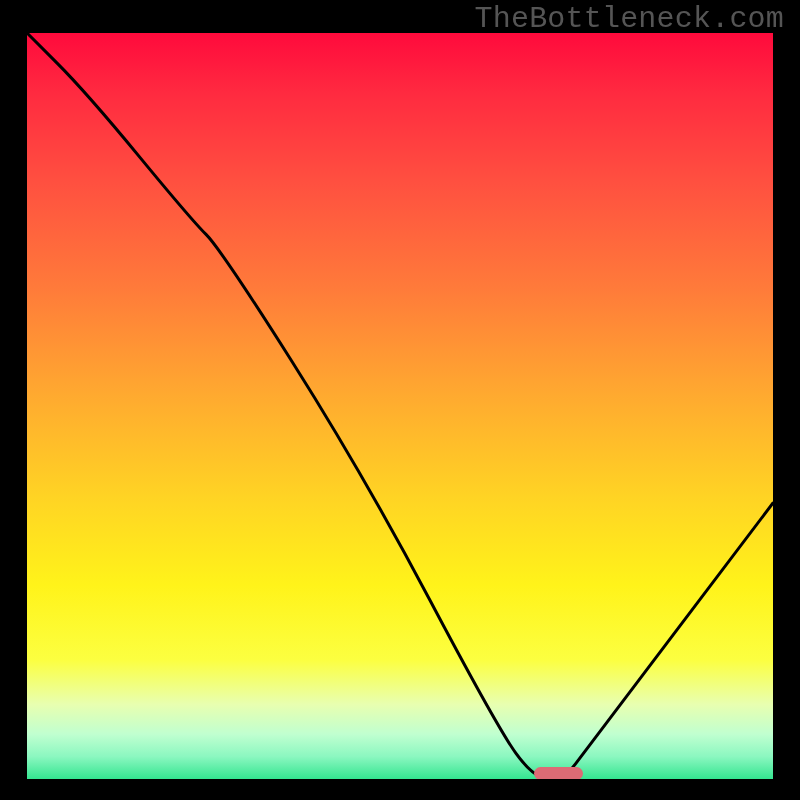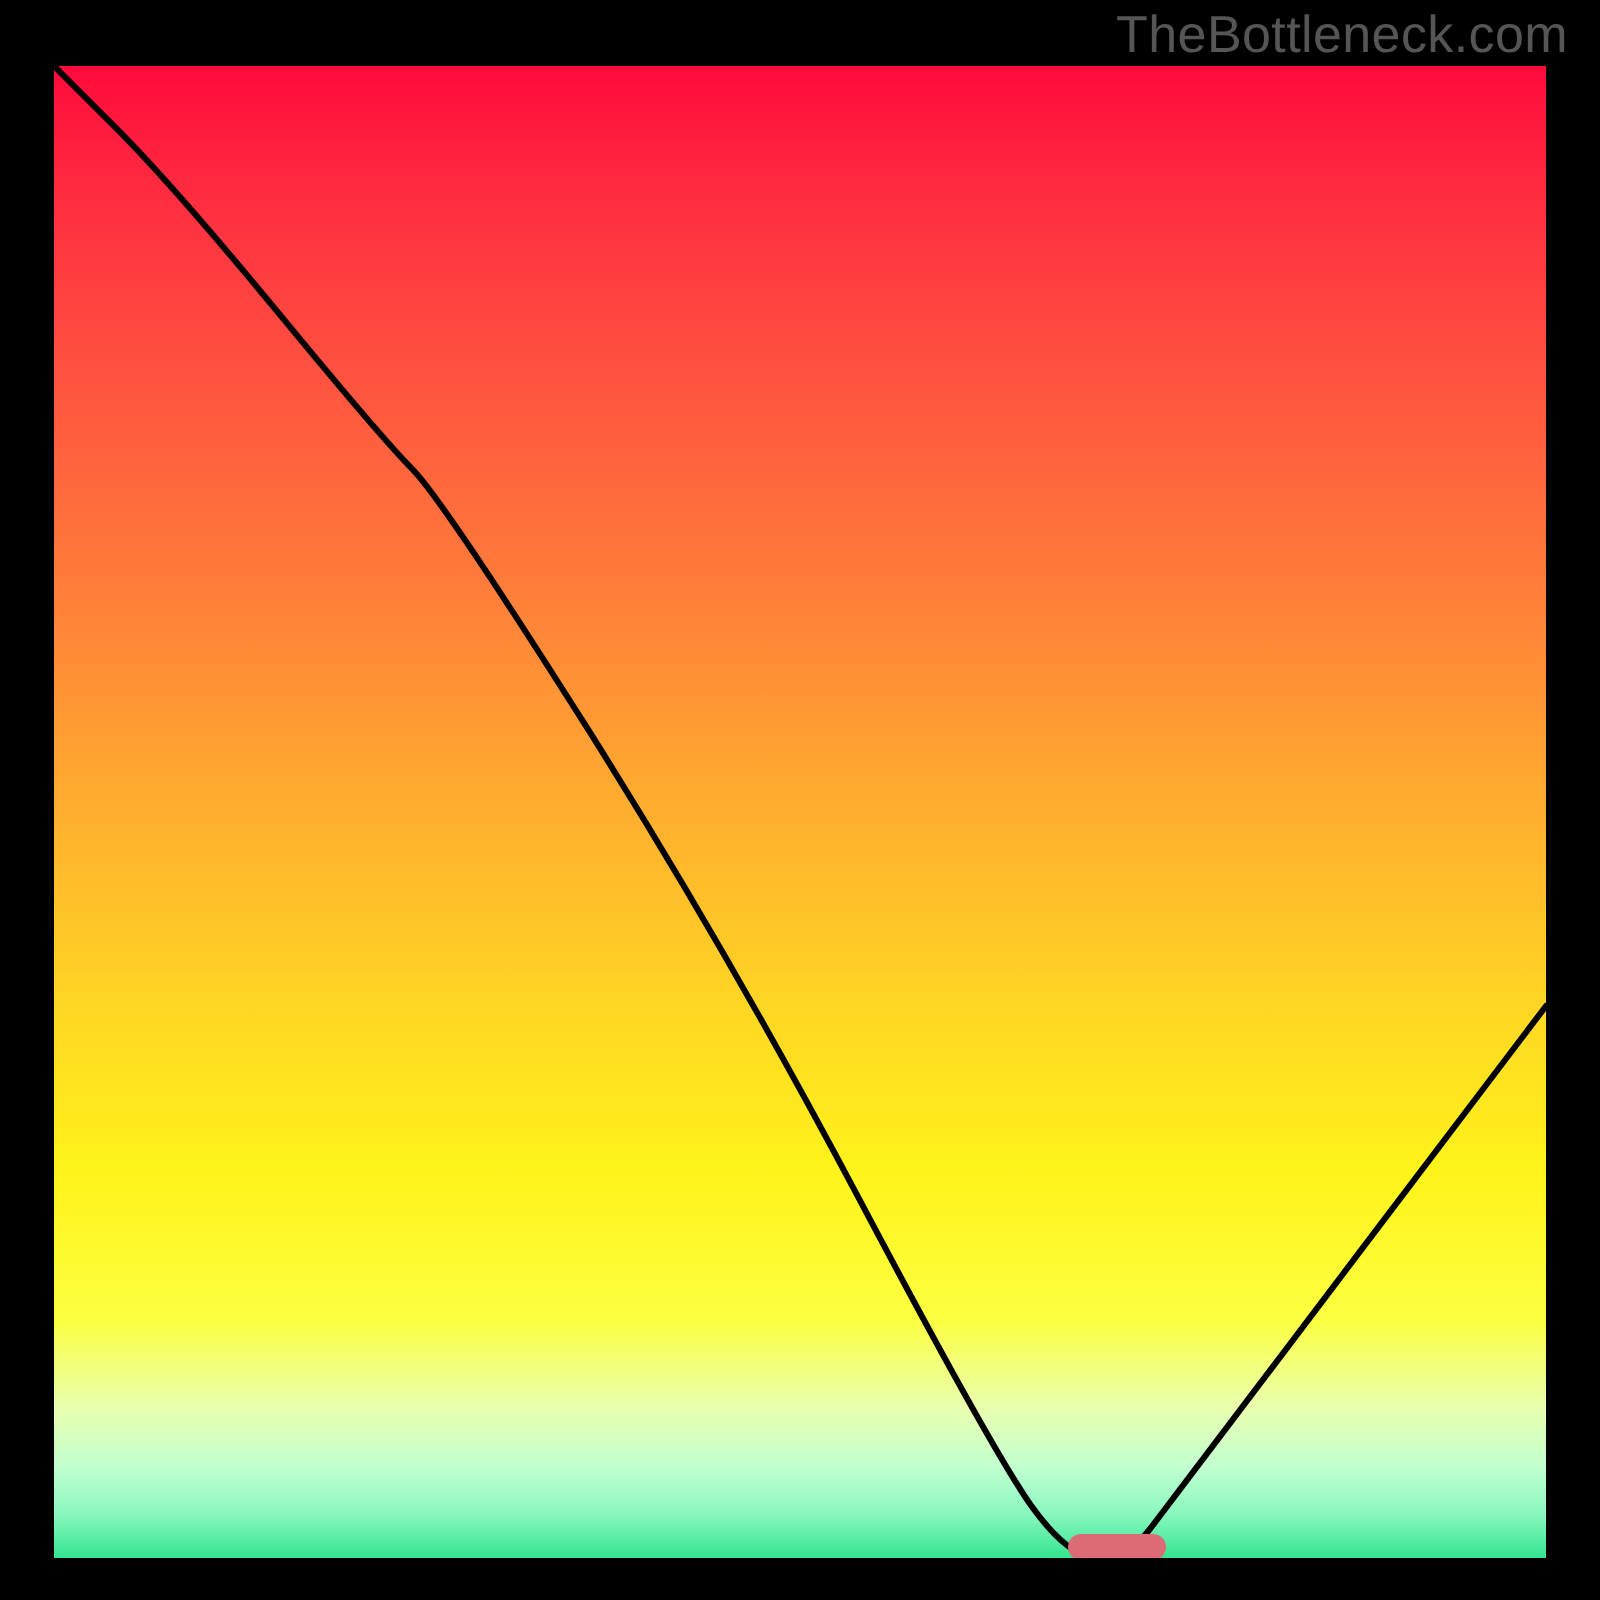--- a/index.html
+++ b/index.html
@@ -14,25 +14,26 @@
   .container {
     position: relative;
     width: 800px;
     height: 800px;
   }
   .watermark {
     position: absolute;
     top: 2px;
     right: 16px;
     color: #555;
-    font-size: 26px;
+    font-size: 30px;
     font-weight: 500;
     letter-spacing: 0.2px;
     z-index: 10;
     user-select: none;
+    font-family: Liberation Mono, monospace;
   }
   .plot-frame {
     position: absolute;
     left: 22px;
     top: 28px;
     width: 756px;
     height: 756px;
     border: 5px solid #000;
     box-sizing: border-box;
     background: #000;

